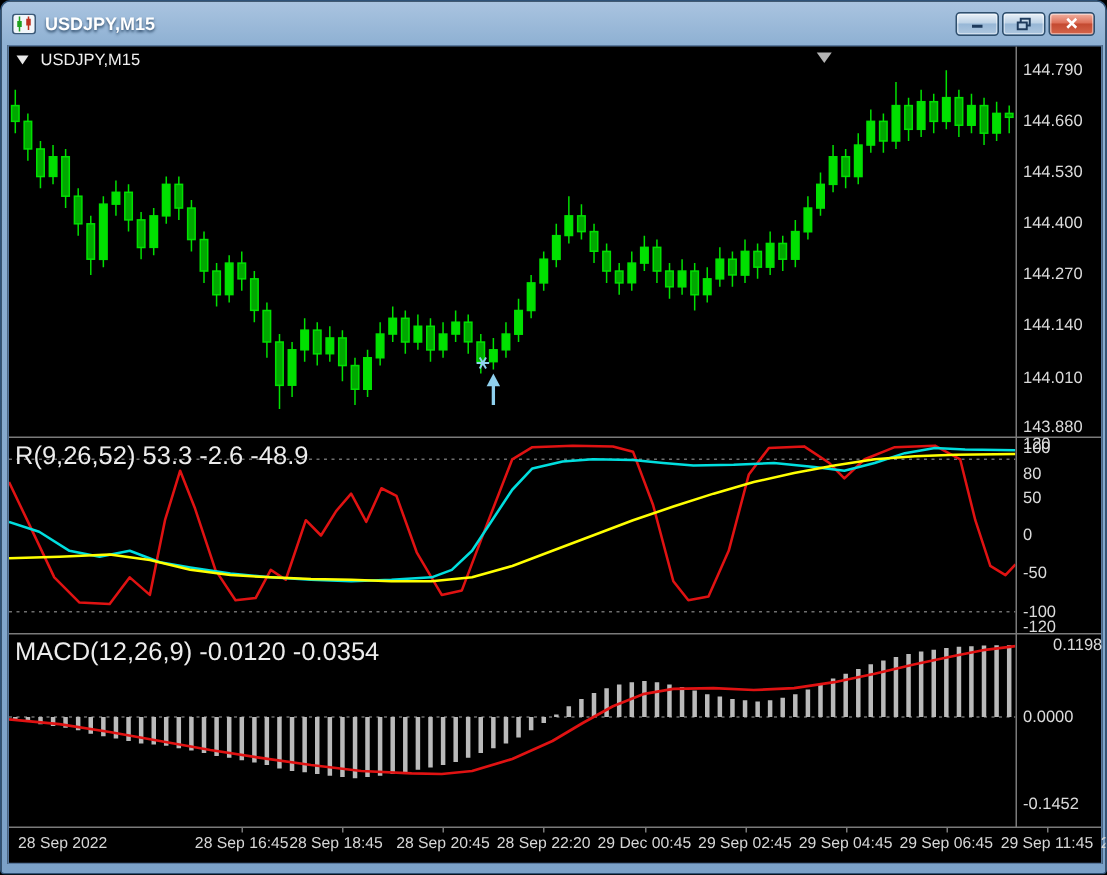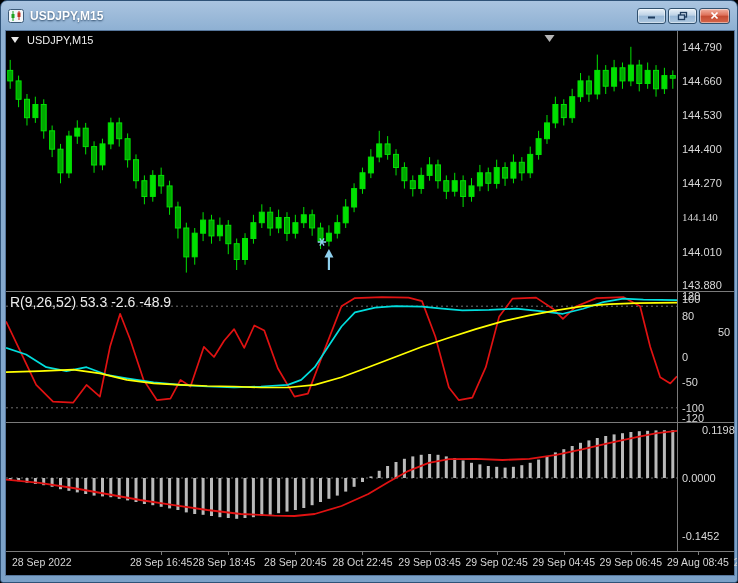--- a/index.html
+++ b/index.html
@@ -18,21 +18,21 @@
   .panel{position:absolute;left:0;width:728px;overflow:hidden}
   .panel svg{display:block}
   #panel-price{top:0;height:260px}
   #panel-ind{top:261px;height:130px}
   #panel-macd{top:392px;height:128px}
   .hsep{position:absolute;left:0;width:728px;height:1px;background:#7a7a7a;cursor:row-resize}
   .vsep{position:absolute;left:671px;top:0;width:1px;height:521px;background:#7a7a7a;cursor:col-resize}
   #time-axis{position:absolute;left:0;top:521px;width:728px;height:23px;background:#000;cursor:ew-resize}
   .info-line{position:absolute;top:3px;left:5px;display:flex;gap:8px;align-items:center;color:#efefef;font-size:11px;white-space:nowrap}
   .tri{width:0;height:0;border-left:4px solid transparent;border-right:4px solid transparent;border-top:6px solid #e8e8e8;display:inline-block;cursor:pointer}
-  .plabel{position:absolute;top:2px;left:4px;color:#ececec;font-size:14px;white-space:nowrap}
+  .plabel{position:absolute;top:2px;left:4px;color:#ececec;font-size:17px;white-space:nowrap}
   .axlabel{position:absolute;color:#dadada;font-size:11px;line-height:12px;white-space:nowrap}
   .tlabel{position:absolute;color:#d6d6d6;font-size:10.5px;line-height:12px;white-space:nowrap}
   .tick{position:absolute;top:521px;width:1px;height:3px;background:#7a7a7a}
 </style>
 </head>
 <body>
 
 <div class="window">
   <div class="titlebar">
     <span class="title-icon">
@@ -334,58 +334,59 @@
           <line x1="608.1" x2="608.1" y1="55" y2="11.4" stroke="#bababa" stroke-width="3"></line>
           <line x1="616.5" x2="616.5" y1="55" y2="10.2" stroke="#bababa" stroke-width="3"></line>
           <line x1="624.9" x2="624.9" y1="55" y2="9.0" stroke="#bababa" stroke-width="3"></line>
           <line x1="633.3" x2="633.3" y1="55" y2="8.2" stroke="#bababa" stroke-width="3"></line>
           <line x1="641.6" x2="641.6" y1="55" y2="7.8" stroke="#bababa" stroke-width="3"></line>
           <line x1="650.0" x2="650.0" y1="55" y2="7.4" stroke="#bababa" stroke-width="3"></line>
           <line x1="658.4" x2="658.4" y1="55" y2="7.2" stroke="#bababa" stroke-width="3"></line>
           <line x1="666.8" x2="666.8" y1="55" y2="7.1" stroke="#bababa" stroke-width="3"></line>
           <polyline points="0.0,56.6 33.6,59.8 67.1,65.0 100.6,71.0 134.2,77.0 167.8,82.2 201.3,87.0 234.8,91.0 268.4,92.6 288.5,93.0 308.7,91.0 335.5,83.0 362.3,71.0 382.5,59.0 402.6,47.8 422.7,39.8 442.9,36.2 469.7,35.8 496.5,37.0 523.4,35.8 550.2,31.8 577.1,26.2 603.9,19.8 630.7,14.2 650.9,10.2 671.0,7.8" fill="none" stroke="#e01212" stroke-width="1.8" stroke-linejoin="round"></polyline>
         </svg>
+      <div class="plabel">MACD(12,26,9) -0.0120 -0.0354</div>
     </div>
 
     <div class="hsep" style="top:520px"></div>
     <div class="vsep"></div>
     <div id="time-axis"></div>
   <div class="axlabel" style="top: 9.75758px; left: 676px;">144.790</div>
       <div class="axlabel" style="top: 43.899px; left: 676px;">144.660</div>
       <div class="axlabel" style="top: 78.0404px; left: 676px;">144.530</div>
       <div class="axlabel" style="top: 112.182px; left: 676px;">144.400</div>
       <div class="axlabel" style="top: 146.323px; left: 676px;">144.270</div>
-      <div class="axlabel" style="top: 180.465px; left: 676px; font-family: Liberation Serif, serif;">144.140</div>
+      <div class="axlabel" style="top: 180.465px; left: 676px;">144.140</div>
       <div class="axlabel" style="top: 214.606px; left: 676px;">144.010</div>
       <div class="axlabel" style="top: 248px; left: 676px;">143.880</div>
       <div class="axlabel" style="top: 259.04px; left: 676px;">120</div>
       <div class="axlabel" style="top: 262px; left: 676px;">100</div>
       <div class="axlabel" style="top: 279.36px; left: 676px;">80</div>
-      <div class="axlabel" style="top: 294.6px; left: 676px; margin-left: 36px;">50</div>
+      <div class="axlabel" style="top: 294.6px; left: 676px;">50</div>
       <div class="axlabel" style="top: 320px; left: 676px;">0</div>
       <div class="axlabel" style="top: 345.4px; left: 676px;">-50</div>
       <div class="axlabel" style="top: 370.8px; left: 676px;">-100</div>
       <div class="axlabel" style="top: 380.96px; left: 676px;">-120</div>
       <div class="axlabel" style="top: 393.08px; left: 676px; margin-left: 20px;">0.1198</div>
       <div class="axlabel" style="top: 441px; left: 676px;">0.0000</div>
       <div class="axlabel" style="top: 499.08px; left: 676px;">-0.1452</div>
       <div class="tlabel" style="top: 525px; left: 6px;">28 Sep 2022</div>
       <div class="tlabel" style="top: 525px; left: 155.169px; transform: translateX(-50%);">28 Sep 16:45</div>
       <div class="tick" style="left: 155.169px;"></div>
       <div class="tlabel" style="top: 525px; left: 218px; transform: translateX(-50%);">28 Sep 18:45</div>
       <div class="tick" style="left: 222.269px;"></div>
       <div class="tlabel" style="top: 525px; left: 289.369px; transform: translateX(-50%);">28 Sep 20:45</div>
       <div class="tick" style="left: 289.369px;"></div>
-      <div class="tlabel" style="top: 525px; left: 356.469px; transform: translateX(-50%);">28 Oct 22:45</div>
+      <div class="tlabel" style="top: 525px; left: 356.469px; transform: translateX(-50%);">28 Sep 22:20</div>
       <div class="tick" style="left: 356.469px;"></div>
-      <div class="tlabel" style="top: 525px; left: 423.569px; transform: translateX(-50%);">29 Sep 03:45</div>
+      <div class="tlabel" style="top: 525px; left: 423.569px; transform: translateX(-50%);">29 Dec 00:45</div>
       <div class="tick" style="left: 423.569px;"></div>
       <div class="tlabel" style="top: 525px; left: 490.669px; transform: translateX(-50%);">29 Sep 02:45</div>
       <div class="tick" style="left: 490.669px;"></div>
       <div class="tlabel" style="top: 525px; left: 557.769px; transform: translateX(-50%);">29 Sep 04:45</div>
       <div class="tick" style="left: 557.769px;"></div>
       <div class="tlabel" style="top: 525px; left: 624.869px; transform: translateX(-50%);">29 Sep 06:45</div>
       <div class="tick" style="left: 624.869px;"></div>
-      <div class="tlabel" style="top: 525px; left: 691.969px; transform: translateX(-50%);">29 Aug 08:45</div>
+      <div class="tlabel" style="top: 525px; left: 691.969px; transform: translateX(-50%);">29 Sep 11:45</div>
       <div class="tick" style="left: 691.969px;"></div>
       <div class="tlabel" style="top: 525px; left: 759.069px; transform: translateX(-50%);">29 Sep 10:45</div>
     </div>
 </div>
 
 </body></html>

